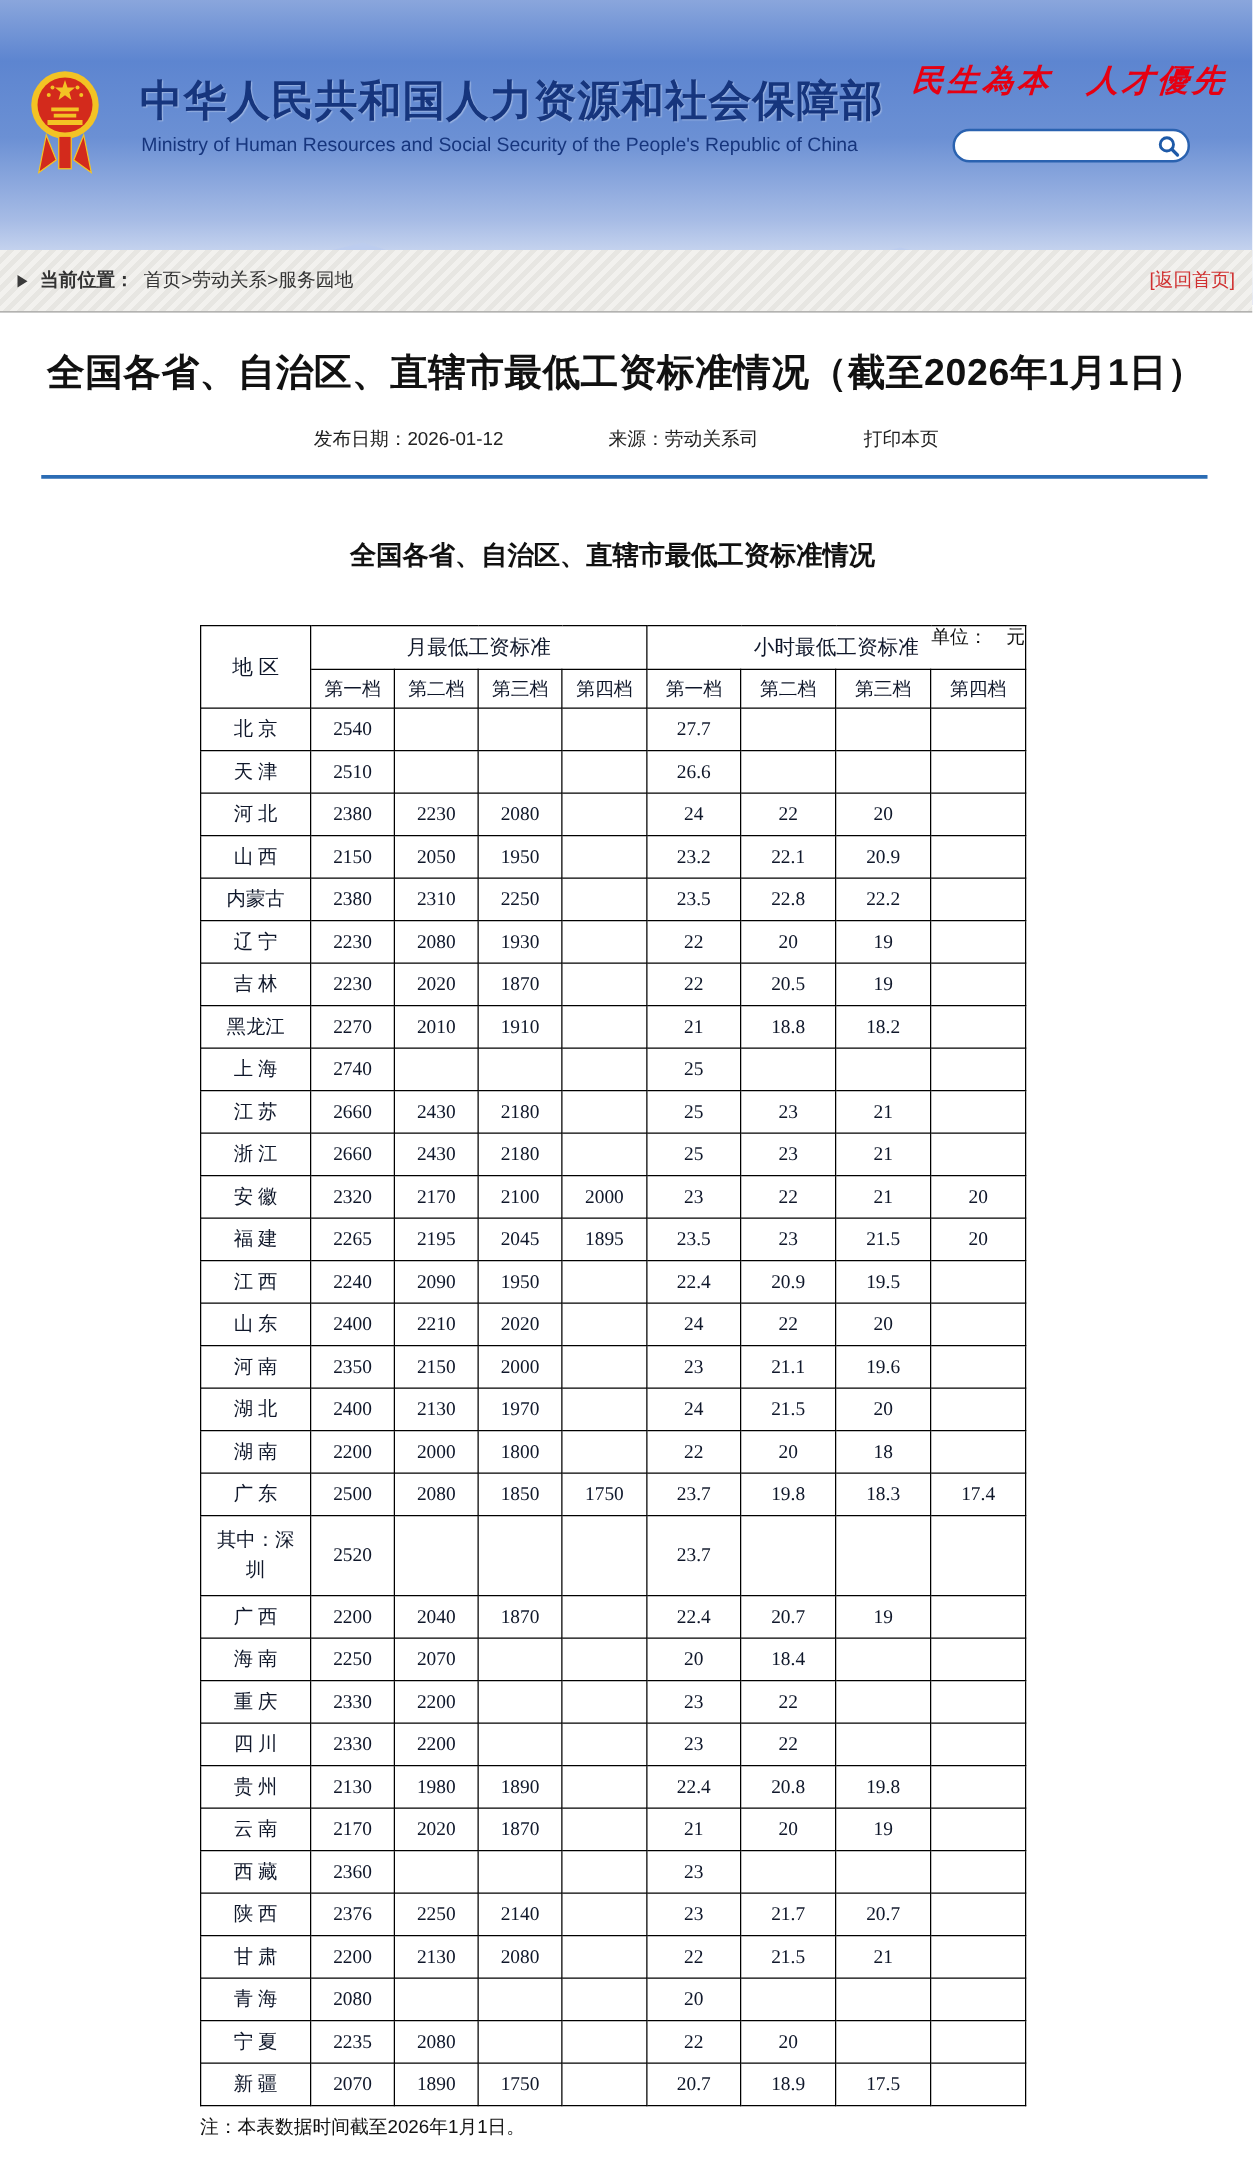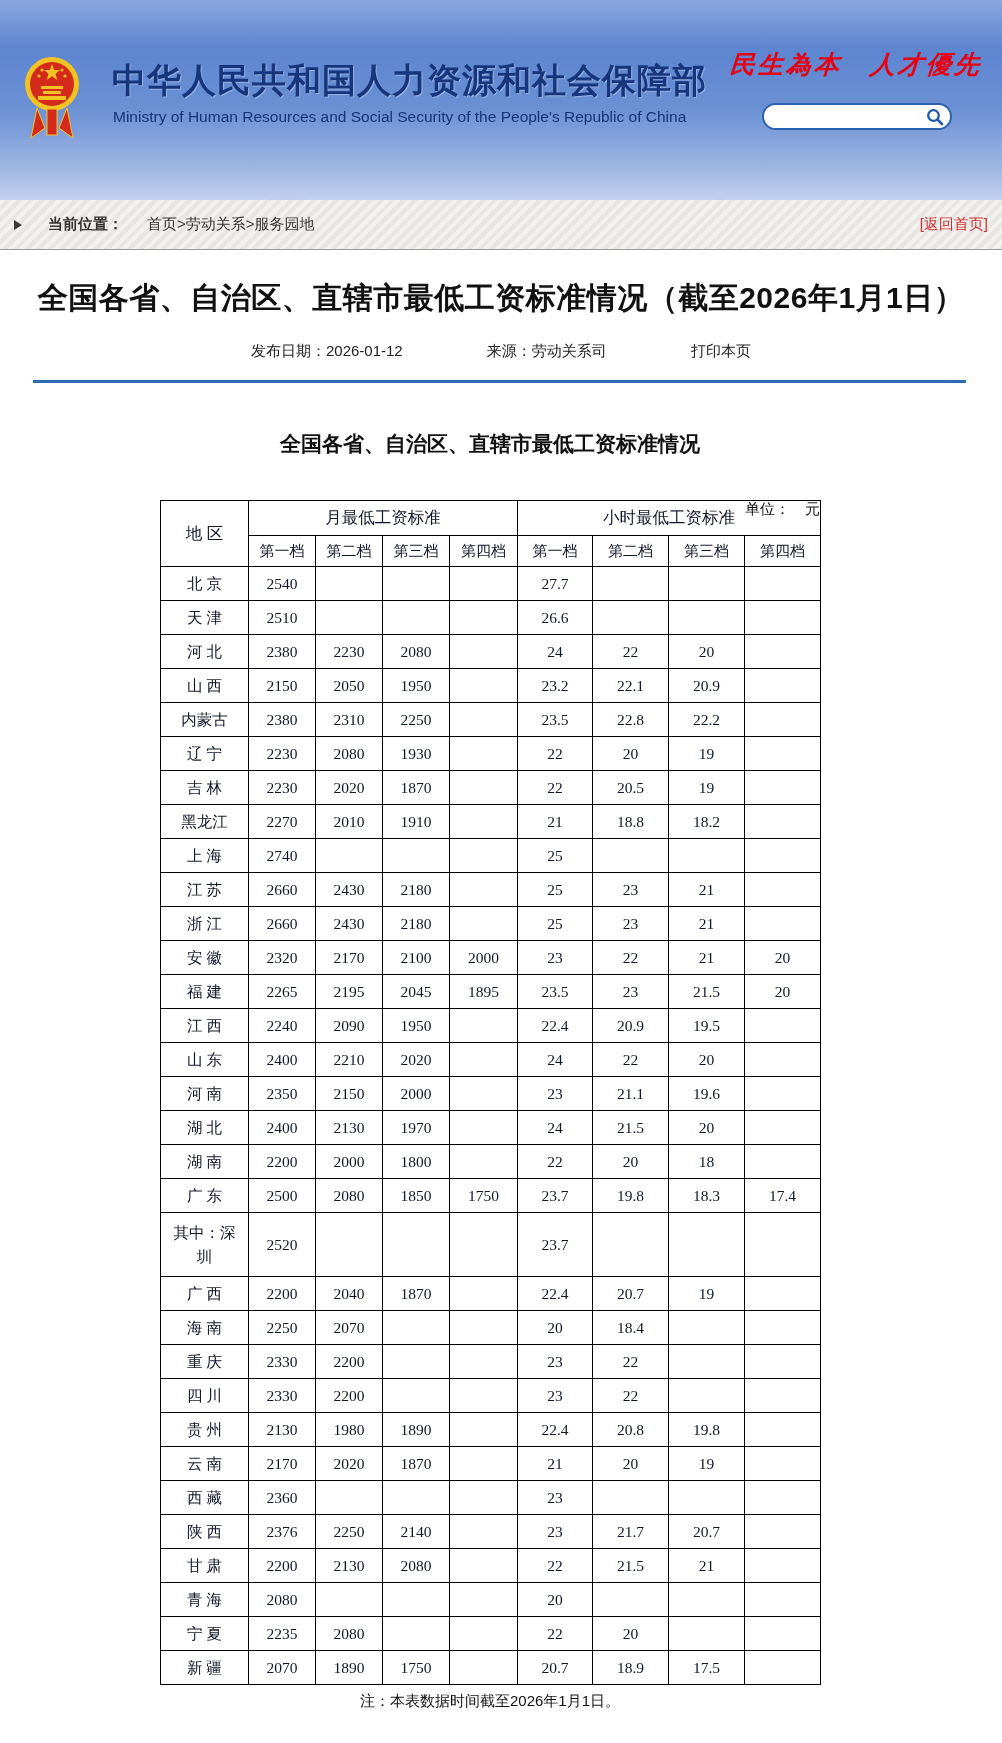--- a/index.html
+++ b/index.html
@@ -36,21 +36,21 @@
   }
   .search-box input {
     flex:1; border:none; outline:none; background:transparent; font-size:13px; height:20px; min-width:0;
   }
   .search-btn { width:18px; height:18px; cursor:pointer; display:block; }
   
   .crumbbar {
     position:absolute; top:200px; left:0; width:1002px; height:50px;
     background:repeating-linear-gradient(135deg,#f2f1ee 0 4px,#e7e6e2 4px 8px);
     border-bottom:1px solid #9a9a98;
-    display:flex; align-items:center; padding:0 14px; font-size:15px; color:#333;gap:16px;
+    display:flex; align-items:center; padding:0 14px; font-size:15px; color:#333;
   }
   .crumb-arrow {
     width:0; height:0; border-left:8px solid #3a3a3a;
     border-top:5px solid transparent; border-bottom:5px solid transparent; margin-right:10px;
   }
   .crumb-label { font-weight:bold; margin-right:8px; }
   .crumb-path { color:#333; text-decoration:none; cursor:pointer; }
   .return-home { margin-left:auto; color:#d03030; text-decoration:none; cursor:pointer;text-align:center; }
   
   .article-title {
@@ -82,21 +82,21 @@
     font-family:"Liberation Sans", sans-serif; font-weight:normal; font-size:16.5px;
   }
   table.wage th.tier-h {
     font-family:"Liberation Serif", serif; font-weight:normal; font-size:15px;
   }
   table.wage tbody tr { height:34px; }
   table.wage tbody tr.tall { height:64px; }
   table.wage td { font-size:15.5px; }
   table.wage td.region { padding:1px 10px; line-height:1.5; }
   .table-note {
-    position:absolute; top:1692px; left:160px; width:660px; text-align:center;
+    position:absolute; top:1692px; left:160px; width:660px; text-align:left;
     font-size:15px; color:#111;
   }
 </style>
 </head>
 <body>
 
 <div class="banner">
   <svg class="banner-mountains" width="1002" height="62" viewBox="0 0 1002 62">
     <path d="M0,50 L90,20 L170,42 L290,12 L390,44 L500,24 L610,46 L720,16 L830,42 L930,26 L1002,44 L1002,62 L0,62 Z" fill="#bccdee" opacity="0.85"></path>
     <path d="M0,58 L120,38 L240,54 L380,34 L520,56 L660,38 L800,54 L920,40 L1002,54 L1002,62 L0,62 Z" fill="#8fa9dd" opacity="0.7"></path>

